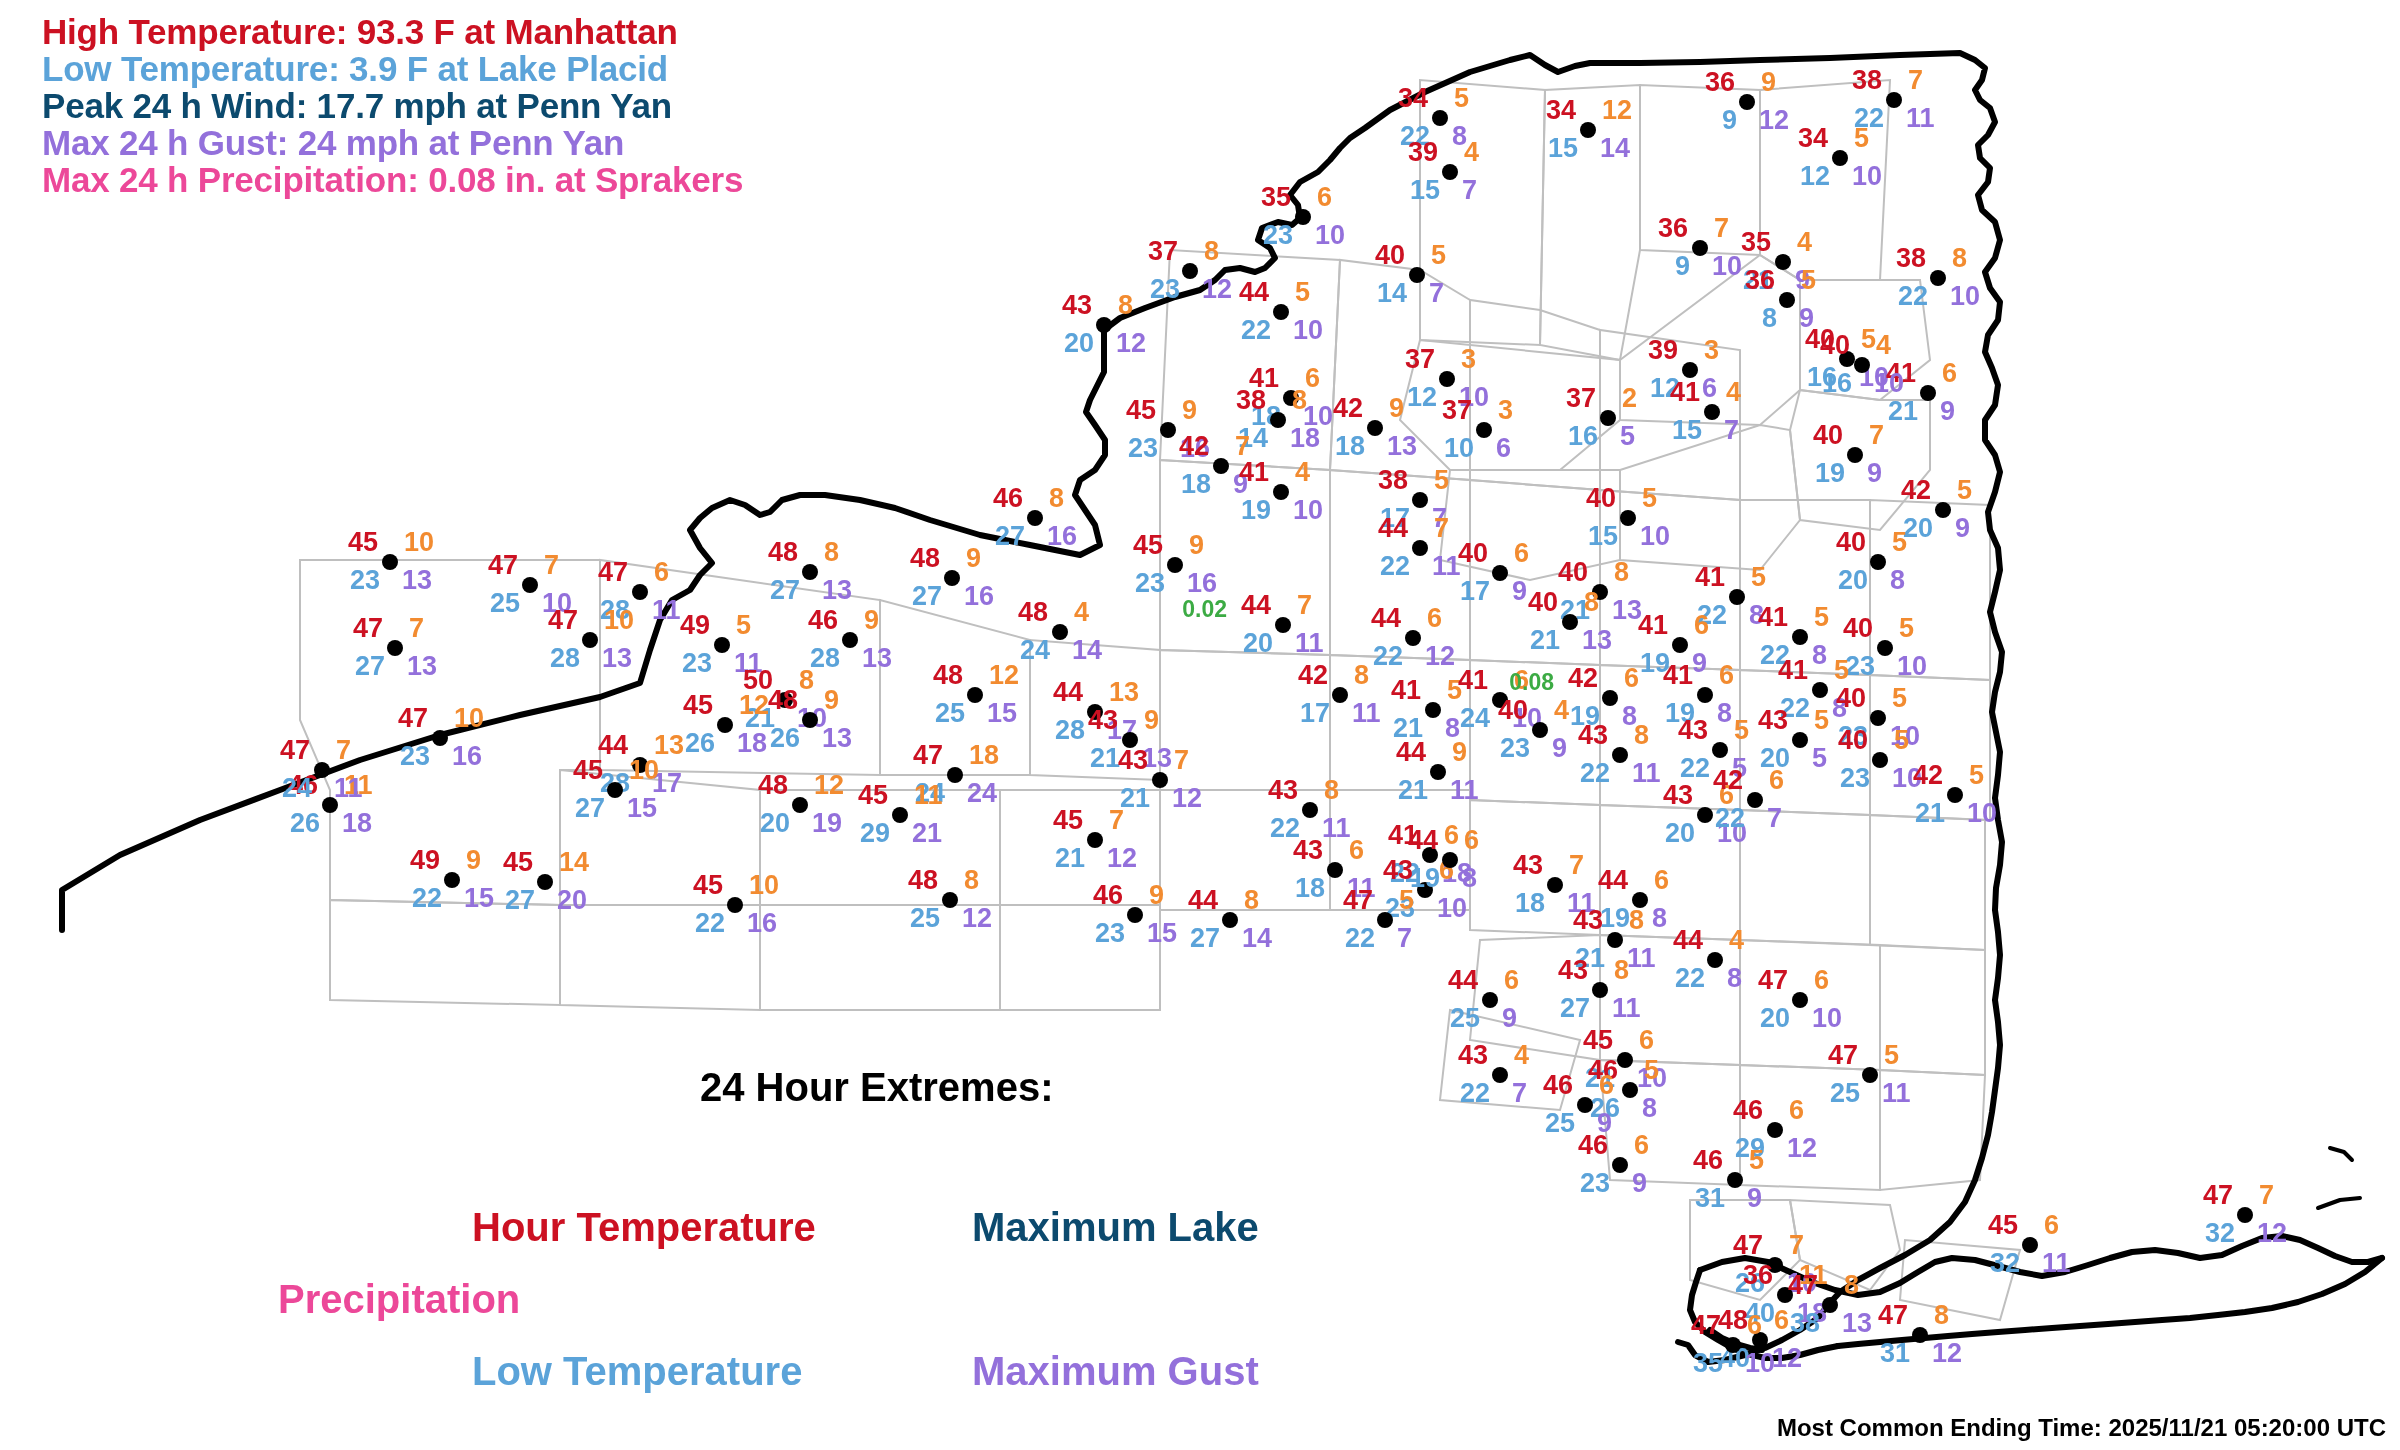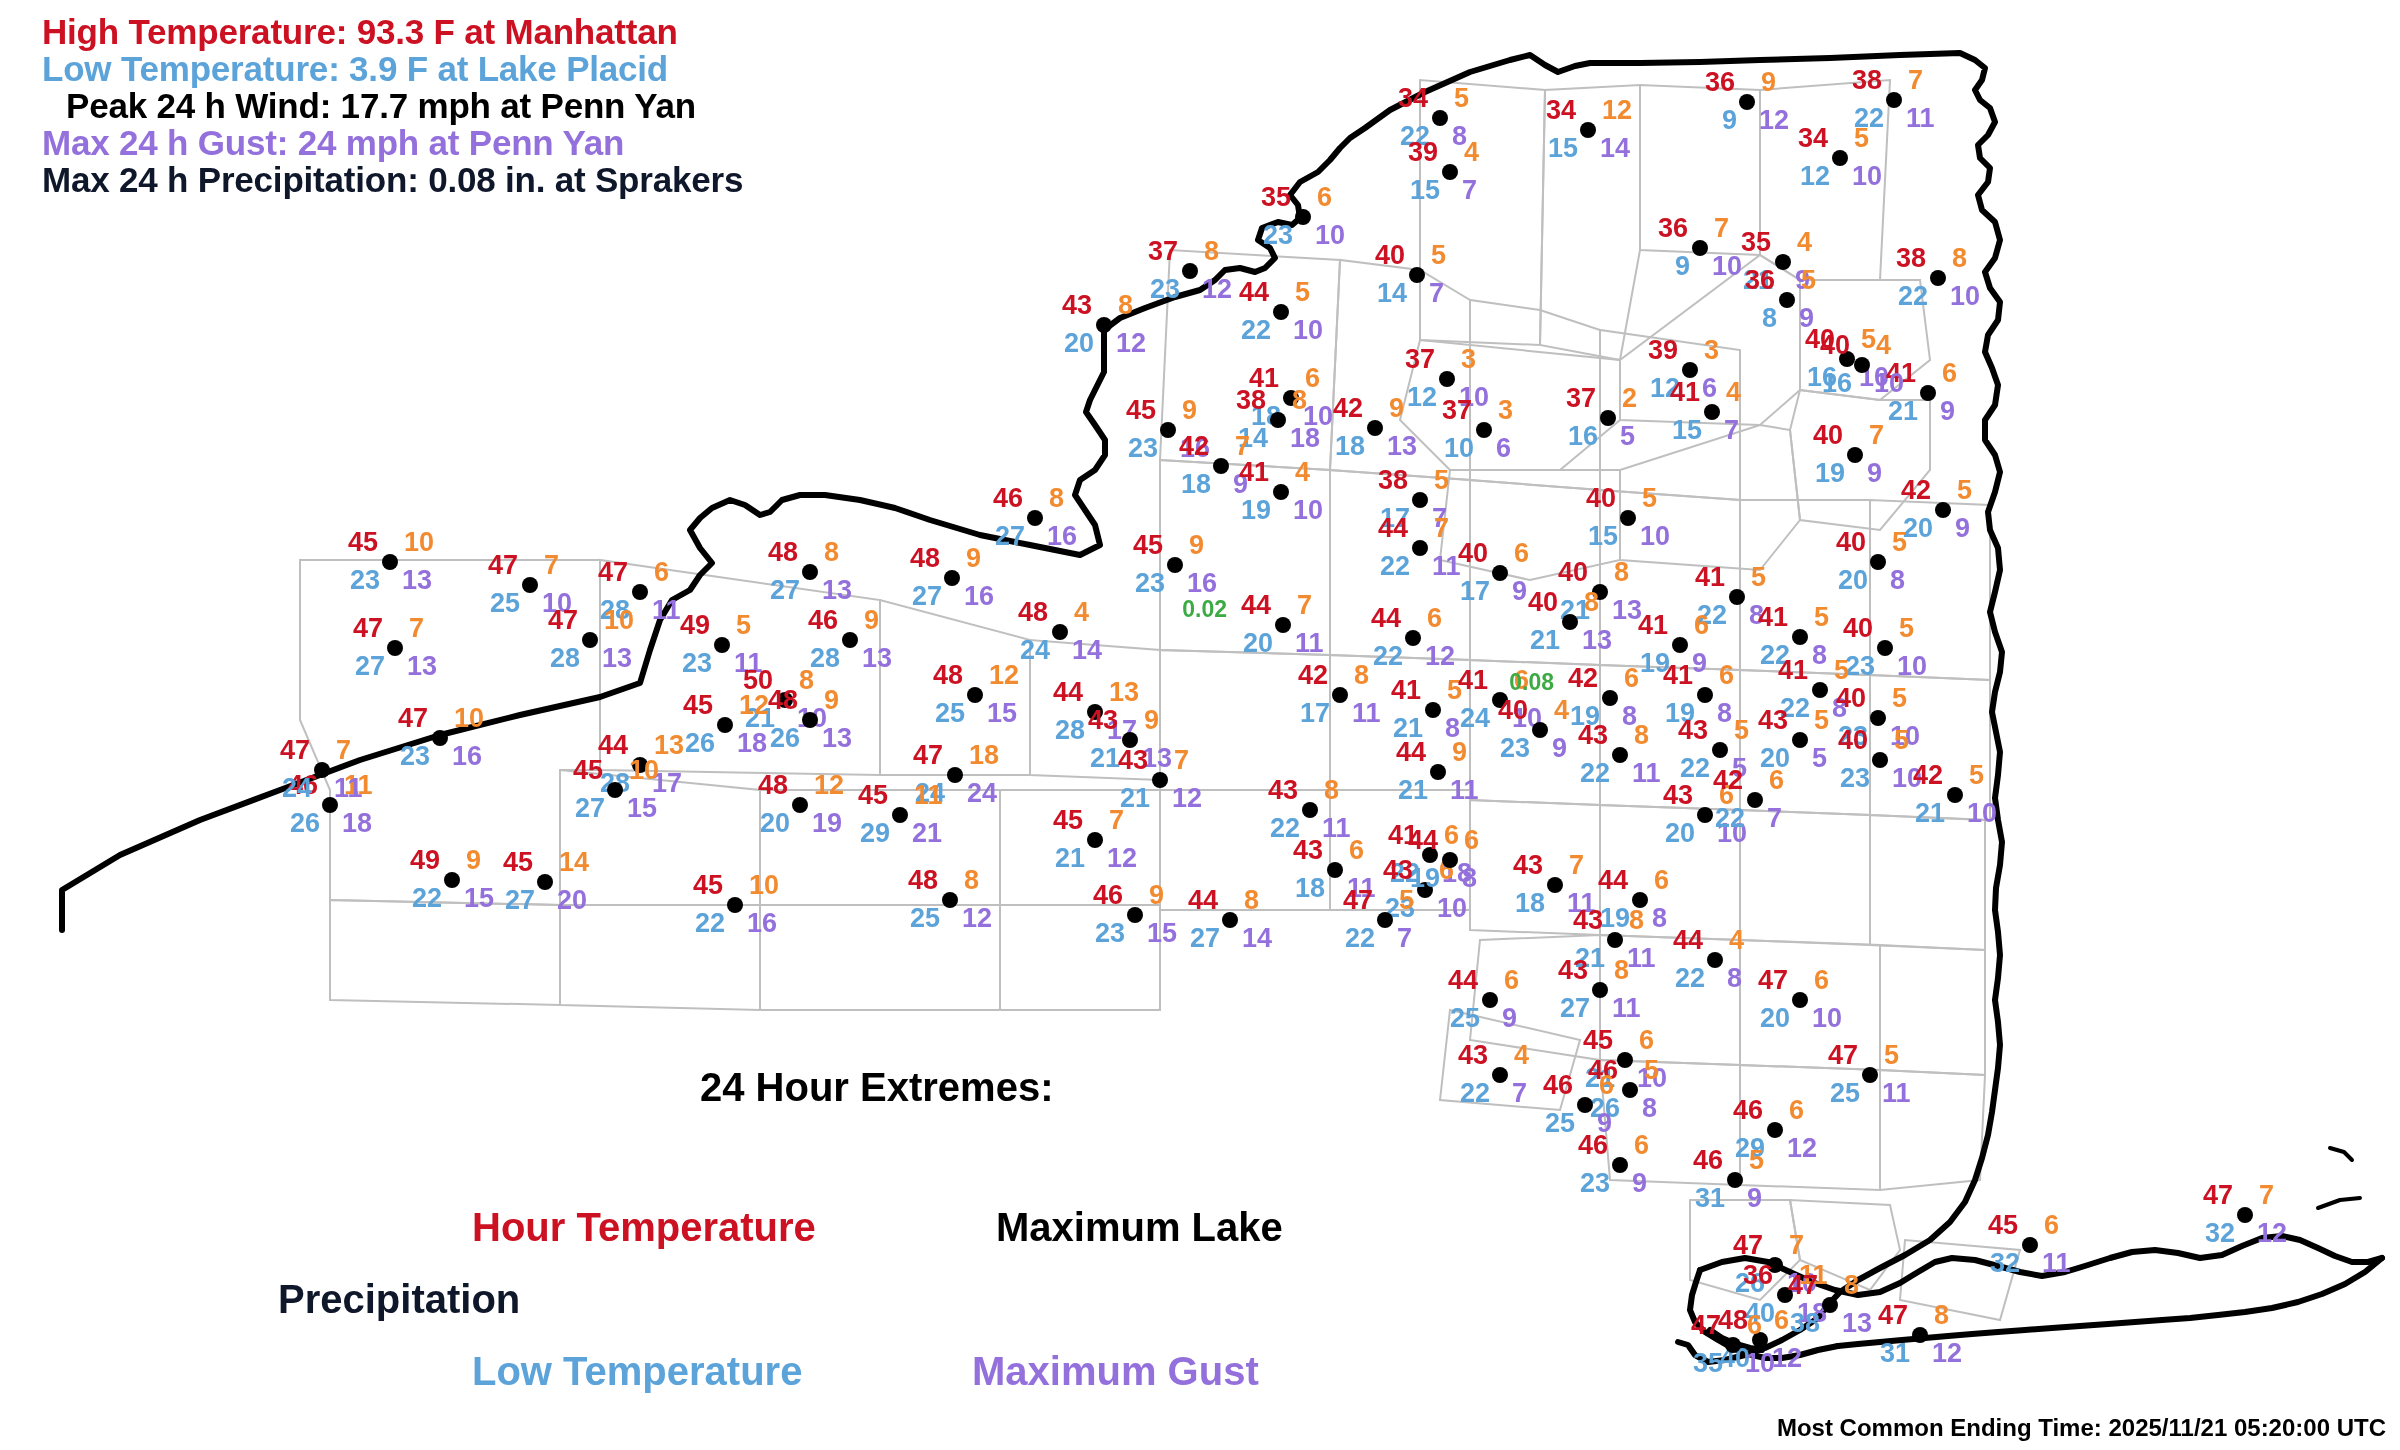--- a/index.html
+++ b/index.html
@@ -8,23 +8,23 @@
     font-family:"Liberation Sans","DejaVu Sans",sans-serif;
     -webkit-font-smoothing:antialiased;
   }
   #stage{position:absolute;left:0;top:0;width:2400px;height:1450px;}
 
   
   #extremes{position:absolute;left:42px;top:14px;line-height:1.055;}
   #extremes .xline{font-size:35px;font-weight:bold;white-space:nowrap;letter-spacing:-0.2px;}
   .c-high{color:#cc1122;}
   .c-low{color:#5ba3d9;}
-  .c-wind{color:#000000;margin-left:24px;}
+  .c-wind{color:#0c4a6e;}
   .c-gust{color:#9370db;}
-  .c-prcp{color:#0f172a;}
+  .c-prcp{color:#ec4899;}
 
   
   #legend-title{
     position:absolute;left:700px;top:1065px;
     font-size:40px;font-weight:bold;color:#000;white-space:nowrap;
   }
   .legend-item{position:absolute;font-size:40px;font-weight:bold;white-space:nowrap;}
   #lg-high{left:472px;top:1205px;}
   #lg-wind{left:972px;top:1205px;}
   #lg-prcp{left:278px;top:1277px;}

